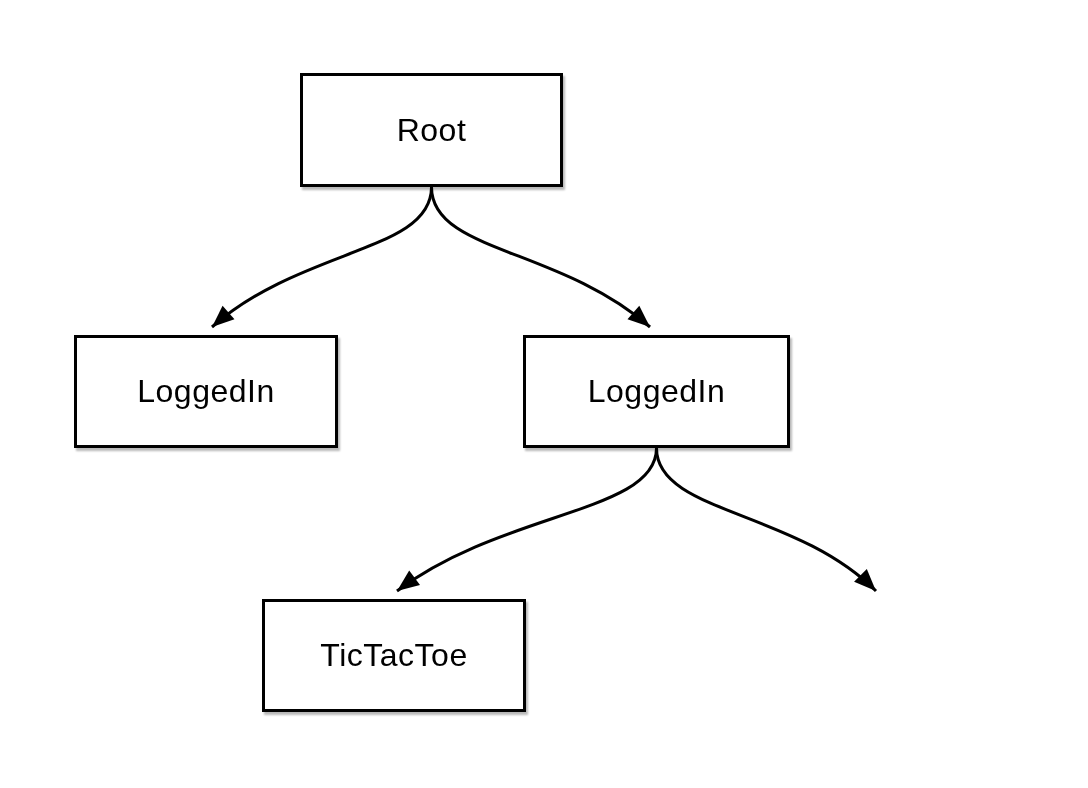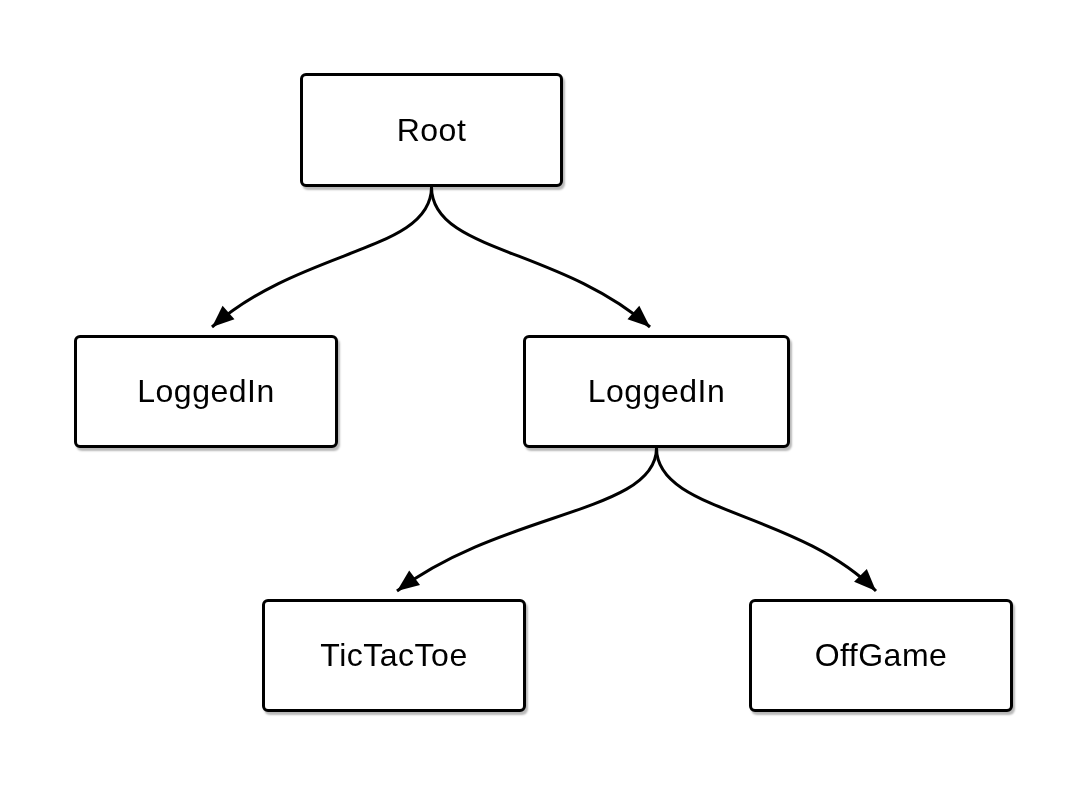--- a/index.html
+++ b/index.html
@@ -26,21 +26,21 @@
   .edge {
     fill: none;
     stroke: #000000;
     stroke-width: 3;
   }
   .node {
     position: absolute;
     box-sizing: border-box;
     background: #ffffff;
     border: 3px solid #000000;
-    border-radius: 6px;
+    border-radius: 0;
     box-shadow: 2px 3px 2px rgba(0, 0, 0, 0.28);
     display: flex;
     align-items: center;
     justify-content: center;
   }
   .node-label {
     font-size: 32px;
     letter-spacing: 0.5px;
     color: #000000;
     white-space: nowrap;
@@ -77,17 +77,14 @@
   </div>
 
   <div class="node" id="node-tictactoe">
     <span class="node-label">TicTacToe</span>
   </div>
 
   <div class="node" id="node-loggedin">
     <span class="node-label">LoggedIn</span>
   </div>
 
-  <div class="node" id="node-offgame">
-    <span class="node-label">OffGame</span>
-  </div>
 
 </div>
 
 </body></html>

